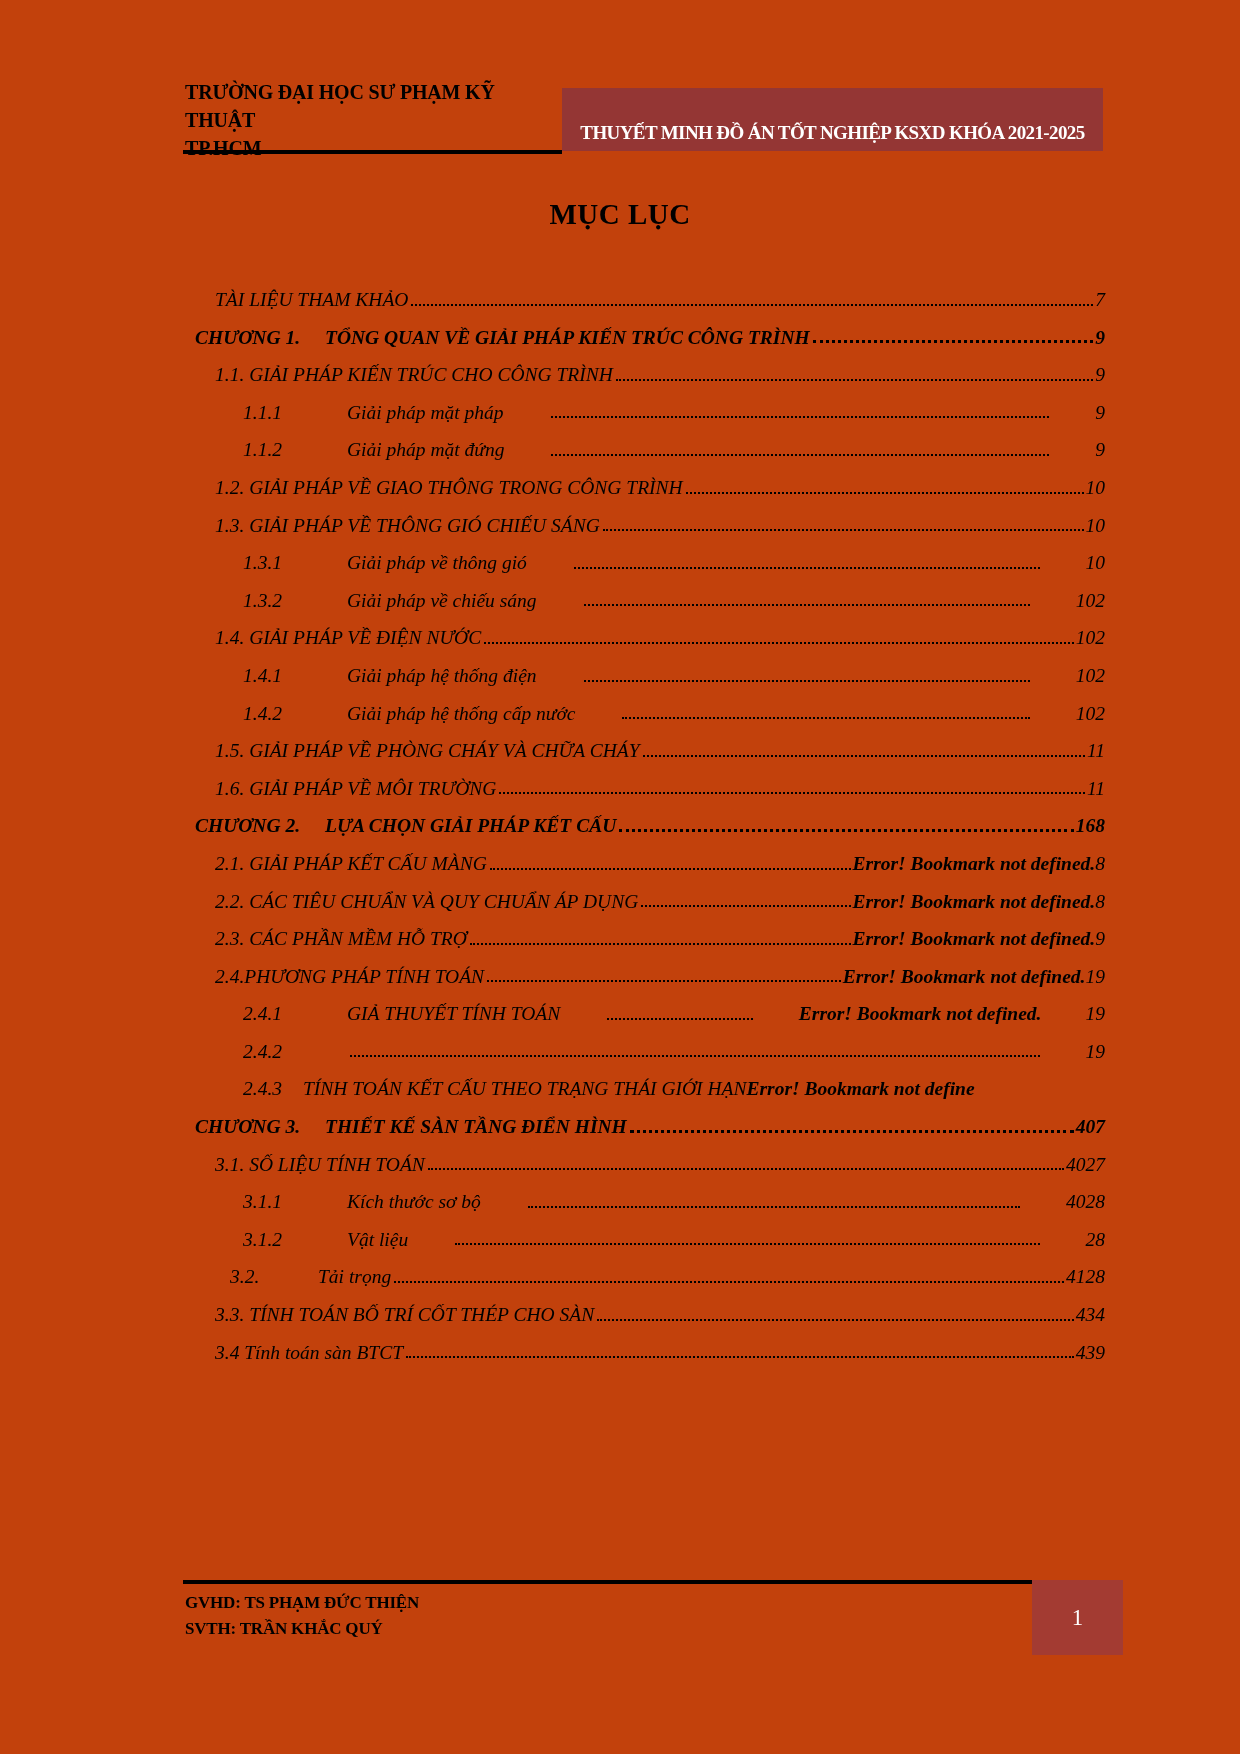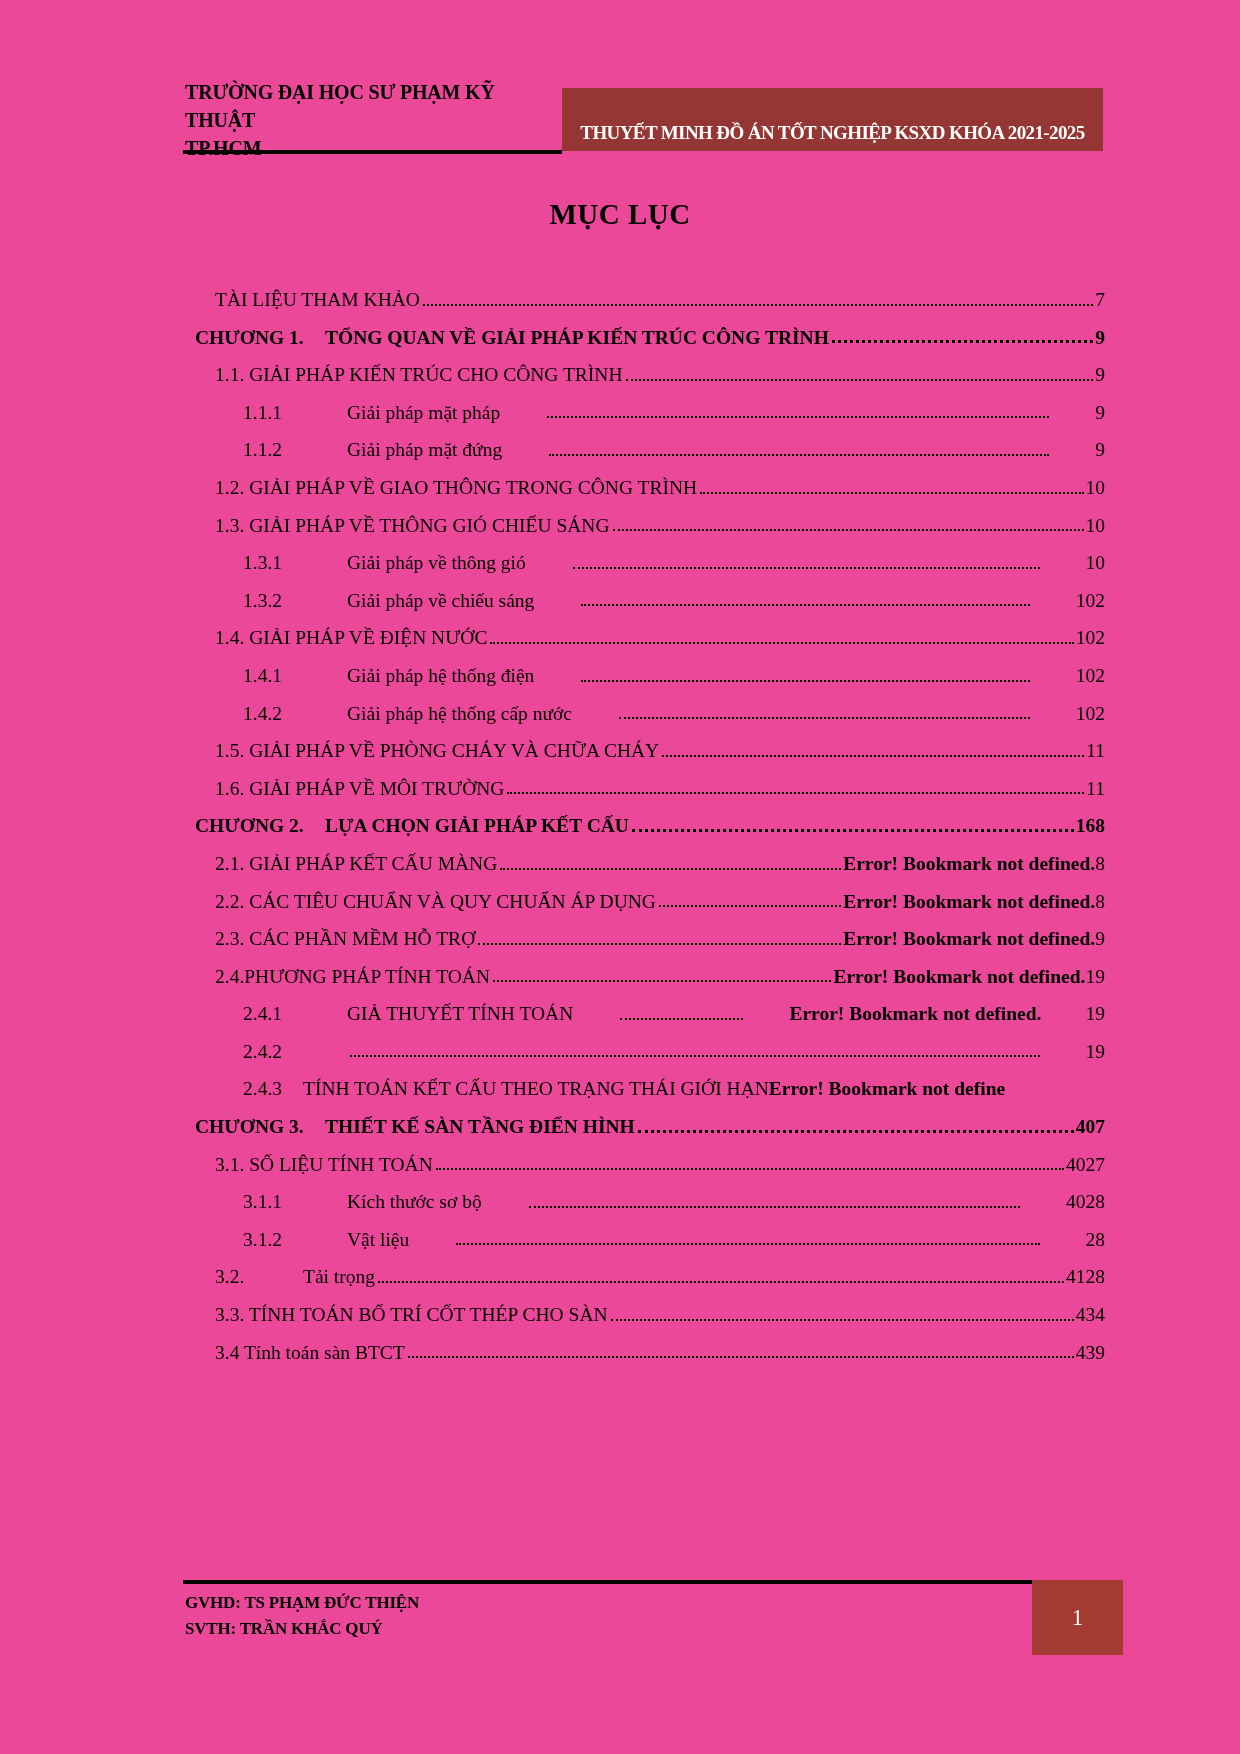--- a/index.html
+++ b/index.html
@@ -1,19 +1,19 @@
 <!DOCTYPE html>
 <html><head>
 <meta charset="utf-8">
 <style>
   html,body{margin:0;padding:0;background:#888;}
   .page{
     position:relative;
     width:1240px;height:1754px;
-    background:#ec4899;
+    background:#c2410c;
     overflow:hidden;
     font-family:"Liberation Serif","DejaVu Serif",serif;
     color:#000;
   }
   
   .hdr-left{
     position:absolute;left:185px;top:78px;width:360px;
     font-weight:700;font-size:20px;line-height:28px;letter-spacing:-0.2px;
   }
   .hdr-banner{
@@ -35,20 +35,21 @@
   }
   
   .toc{
     position:absolute;left:185px;top:281px;width:920px;
     font-size:19.5px;
   }
   .toc-row{
     display:flex;align-items:flex-end;
     height:37.6px;line-height:37.6px;
     white-space:nowrap;
+    font-style:italic;
   }
   .toc-row.bold{font-weight:700;}
   .toc-row.lv0{padding-left:10px;}
   .toc-row.lv1{padding-left:30px;}
   .toc-row.lv2{padding-left:30px;}
   .toc-row.lv3{padding-left:58px;gap:44px;}
   .toc-row .num{display:inline-block;min-width:60px;}
   .toc-row.lv0 .num{min-width:130px;}
   .toc-row .dots{
     flex:1 1 auto;min-width:8px;height:0;
@@ -230,21 +231,21 @@
         <span class="dots"></span>
         <span class="pg">4028</span>
       </div>
       <div class="toc-row lv3">
         <span class="num">3.1.2</span>
         <span class="txt">Vật liệu</span>
         <span class="dots"></span>
         <span class="pg">28</span>
       </div>
       <div class="toc-row lv2">
-        <span class="num" style="min-width: 88px;">3.2.</span>
+        <span class="num" style="min-width: 88px; margin-left: 15px;">3.2.</span>
         <span class="txt">Tải trọng</span>
         <span class="dots"></span>
         <span class="pg">4128</span>
       </div>
       <div class="toc-row lv2">
         <span class="txt">3.3. TÍNH TOÁN BỐ TRÍ CỐT THÉP CHO SÀN</span>
         <span class="dots"></span>
         <span class="pg">434</span>
       </div>
       <div class="toc-row lv2">

